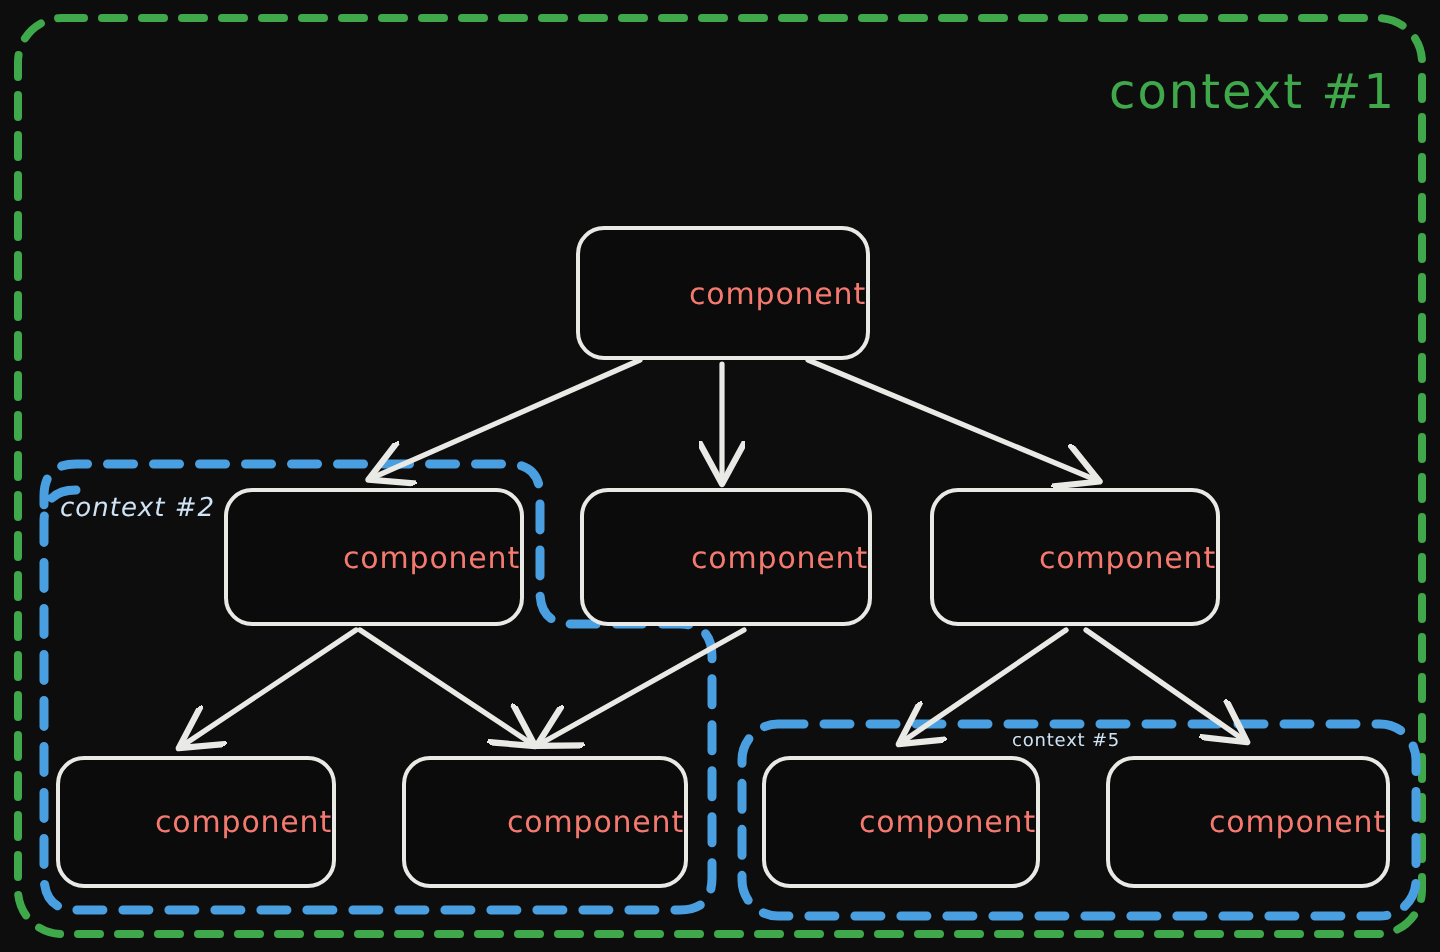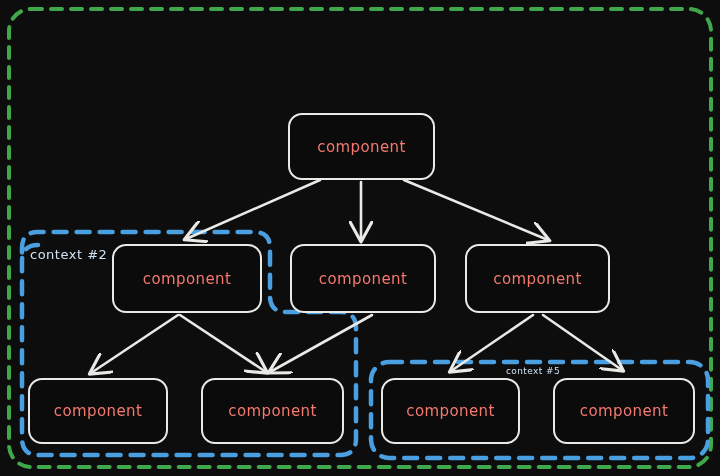--- a/index.html
+++ b/index.html
@@ -23,21 +23,21 @@
     height: 476px;
     pointer-events: none;
   }
   .node {
     position: absolute;
     border: 2.5px solid #e9e9e6;
     border-radius: 14px;
     background: #0b0b0b;
     display: flex;
     align-items: center;
-    justify-content: center;
+    justify-content: flex-end;
     box-sizing: border-box;
   }
   .node-label {
     color: #f4796f;
     font-family: "DejaVu Sans", sans-serif;
     font-size: 15px;
     letter-spacing: 0.4px;
     font-weight: 400;
     white-space: nowrap;
   }
@@ -109,21 +109,22 @@
       <line x1="180" y1="315" x2="266" y2="372" marker-end="url(#ah)"></line>
 
       <line x1="372" y1="315" x2="270" y2="372" marker-end="url(#ah)"></line>
 
       <line x1="533" y1="315" x2="451" y2="371" marker-end="url(#ah)"></line>
 
       <line x1="543" y1="315" x2="622" y2="370" marker-end="url(#ah)"></line>
     </g>
   </svg>
 
-  <div class="ctx-label" id="ctx2-label" style="left:30px; top:247px;">context #2</div>
+  <div class="ctx-label" id="ctx1-label" style="right:22px; top:32px;">context #1</div>
+  <div class="ctx-label" id="ctx2-label" style="left:30px; top:247px;font-style:italic;">context #2</div>
   <div class="ctx-label" id="ctx3-label" style="left:506px; top:366px;">context #5</div>
 
   <div class="node" style="left:288px; top:113px; width:147px; height:67px;">
     <span class="node-label">component</span>
   </div>
 
   <div class="node" style="left:112px; top:244px; width:150px; height:69px;">
     <span class="node-label">component</span>
   </div>
 

